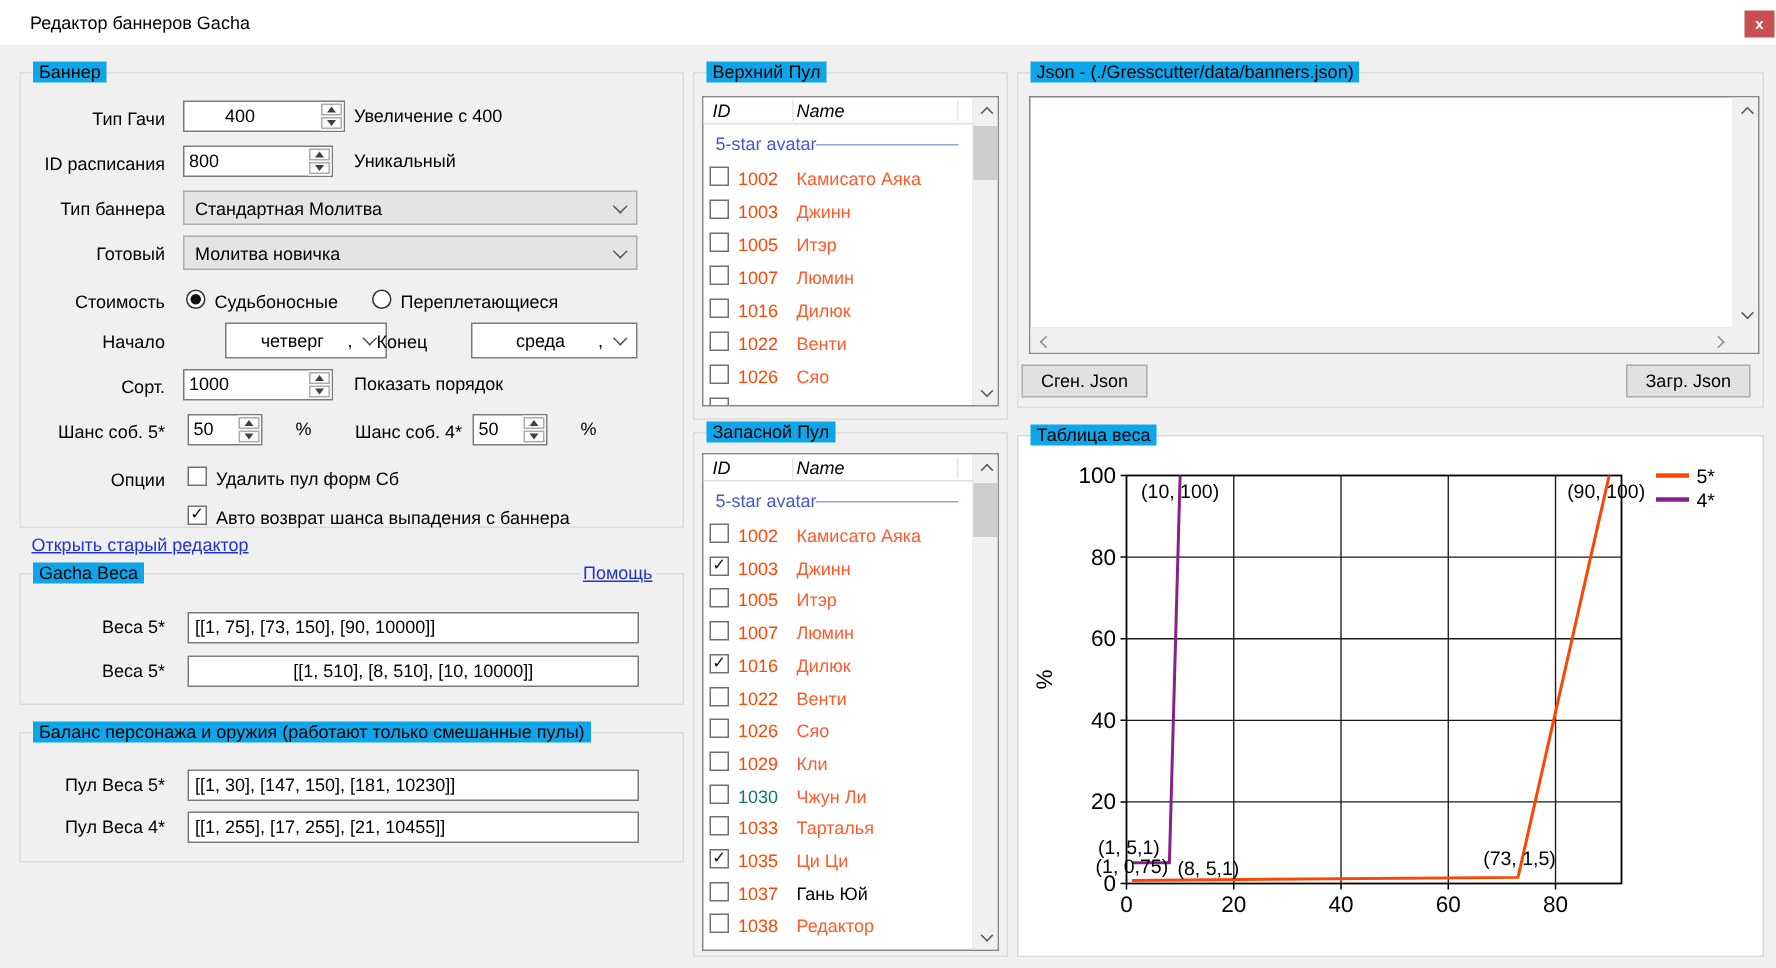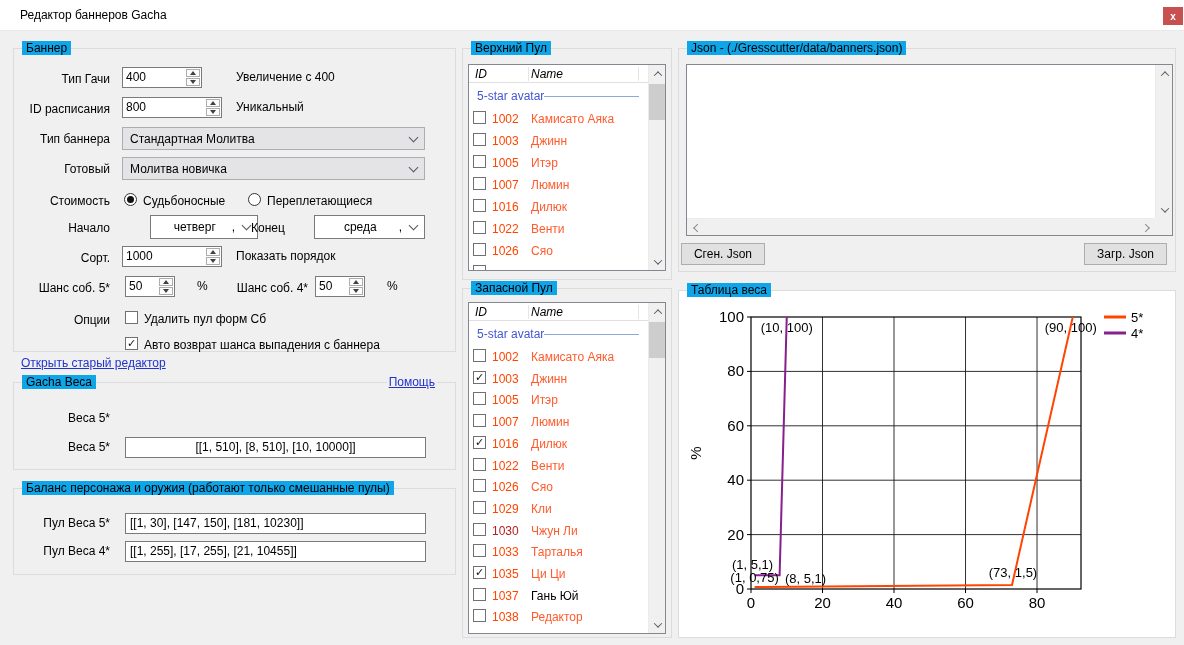--- a/index.html
+++ b/index.html
@@ -82,21 +82,21 @@
 
 <div class="titlebar">
   <span class="title">Редактор баннеров Gacha</span>
   <div class="close-btn" style="background: rgb(199, 80, 80);">x</div>
 </div>
 
 <div class="grp" style="left:13px; top:48px; width:443px; height:304px;">
   <span class="grp-label">Баннер</span>
 
   <span class="flabel" style="left:0; top:23px; width:96px;">Тип Гачи</span>
-  <div class="nud" style="left:108px; top:18px; width:80px; height:21px;">
+  <div class="nud" style="left:108px; top:18px; width:108px; height:21px;padding-left:24px;">
     <div class="val">400</div>
     <div class="spin">
         <div>
           <span class="tri-up"></span>
         </div>
         <div>
           <span class="tri-dn"></span>
         </div>
       </div>
   </div>
@@ -195,20 +195,21 @@
   <span class="opt-label" style="left:130px; top:289px;">Авто возврат шанса выпадения с баннера</span>
 </div>
 
 <a class="link" style="left: 21px; top: 356px; color: rgb(34, 51, 204);">Открыть старый редактор</a>
 
 <div class="grp" style="left:13px; top:382px; width:443px; height:88px;">
   <span class="grp-label">Gacha Веса</span>
   <a class="link chip" style="right: 18px; top: -8px; left: auto; color: rgb(34, 51, 204);">Помощь</a>
 
   <span class="flabel" style="left:0; top:28px; width:96px;">Веса 5*</span>
+  <div class="tb" style="left:111px; top:25px; width:301px; height:21px;">[[1, 75], [73, 150], [90, 10000]]</div>
 
   <span class="flabel" style="left:0; top:57px; width:96px;">Веса 5*</span>
   <div class="tb" style="left:111px; top:54px; width:301px; height:21px;text-align:center;">[[1, 510], [8, 510], [10, 10000]]</div>
 </div>
 
 <div class="grp" style="left:13px; top:488px; width:443px; height:87px;">
   <span class="grp-label">Баланс персонажа и оружия (работают только смешанные пулы)</span>
 
   <span class="flabel" style="left:0; top:27px; width:96px;">Пул Веса 5*</span>
   <div class="tb" style="left:111px; top:24px; width:301px; height:21px;">[[1, 30], [147, 150], [181, 10230]]</div>
@@ -324,21 +325,21 @@
         <span class="id" style="color: rgb(255, 69, 0);">1026</span>
         <span class="nm" style="color: rgb(255, 91, 45);">Сяо</span>
       </div>
       <div class="lv-row" style="top: 194.9px; width: 180px;">
         <span class="cb"></span>
         <span class="id" style="color: rgb(255, 69, 0);">1029</span>
         <span class="nm" style="color: rgb(255, 91, 45);">Кли</span>
       </div>
       <div class="lv-row" style="top: 216.6px; width: 180px;">
         <span class="cb"></span>
-        <span class="id" style="color: #b91c1c;">1030</span>
+        <span class="id" style="color: #0f766e;">1030</span>
         <span class="nm" style="color: rgb(255, 91, 45);">Чжун Ли</span>
       </div>
       <div class="lv-row" style="top: 238.3px; width: 180px;">
         <span class="cb"></span>
         <span class="id" style="color: rgb(255, 69, 0);">1033</span>
         <span class="nm" style="color: rgb(255, 91, 45);">Тарталья</span>
       </div>
       <div class="lv-row" style="top: 260px; width: 180px;">
         <span class="cb">✓</span>
         <span class="id" style="color: rgb(255, 69, 0);">1035</span>

